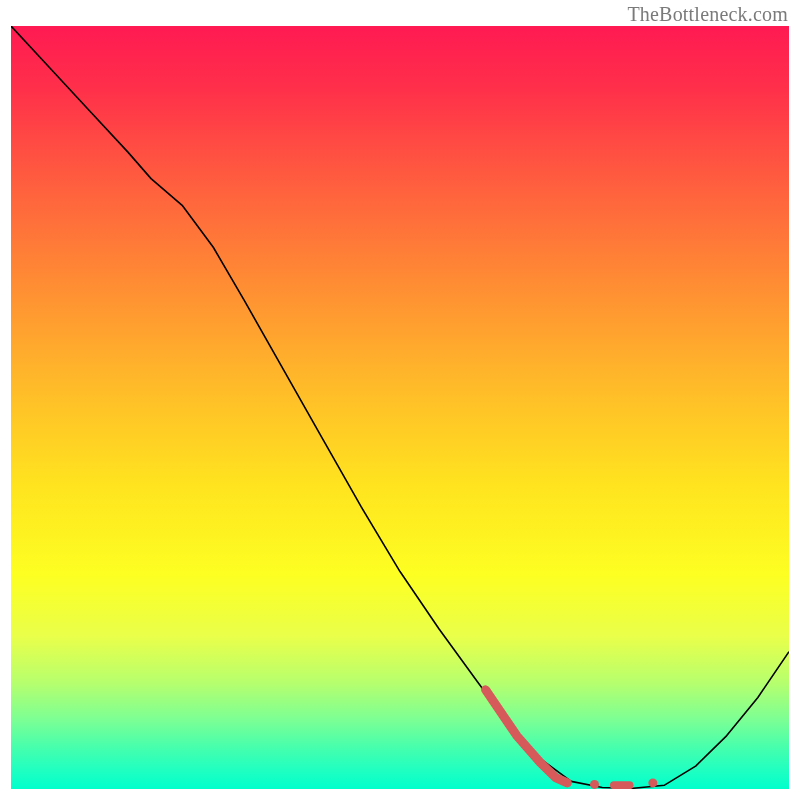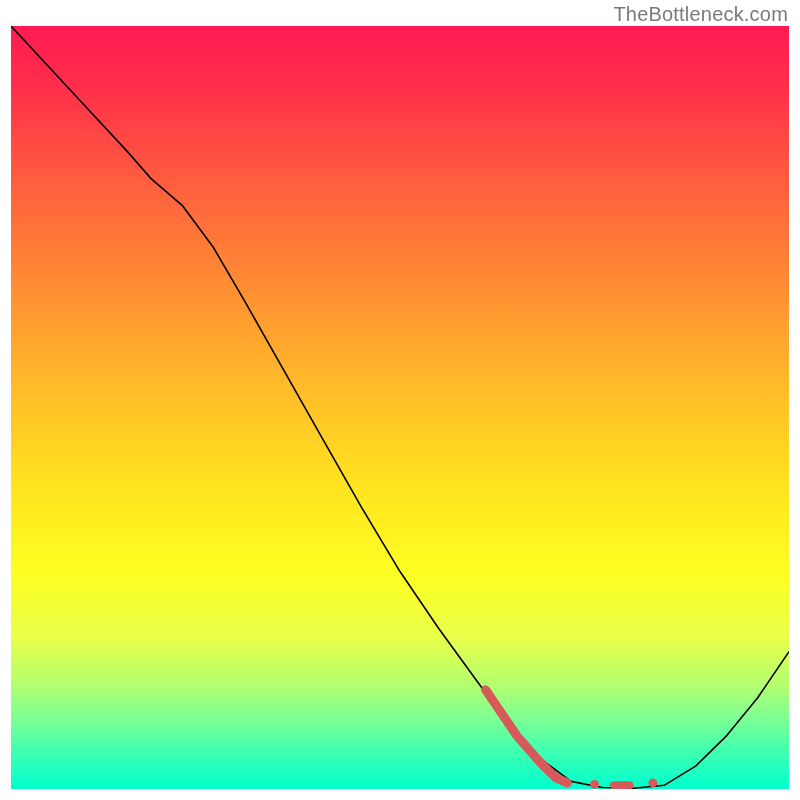--- a/index.html
+++ b/index.html
@@ -7,20 +7,21 @@
     padding: 0;
     width: 800px;
     height: 800px;
     background: #ffffff;
     font-family: Arial, Helvetica, sans-serif;
   }
   .chart-container {
     position: relative;
     width: 800px;
     height: 800px;
+    font-family: Liberation Serif, serif;
   }
   .plot-area {
     position: absolute;
     left: 11px;
     top: 26px;
     width: 778px;
     height: 763px;
     overflow: hidden;
   }
   .gradient-bg {

